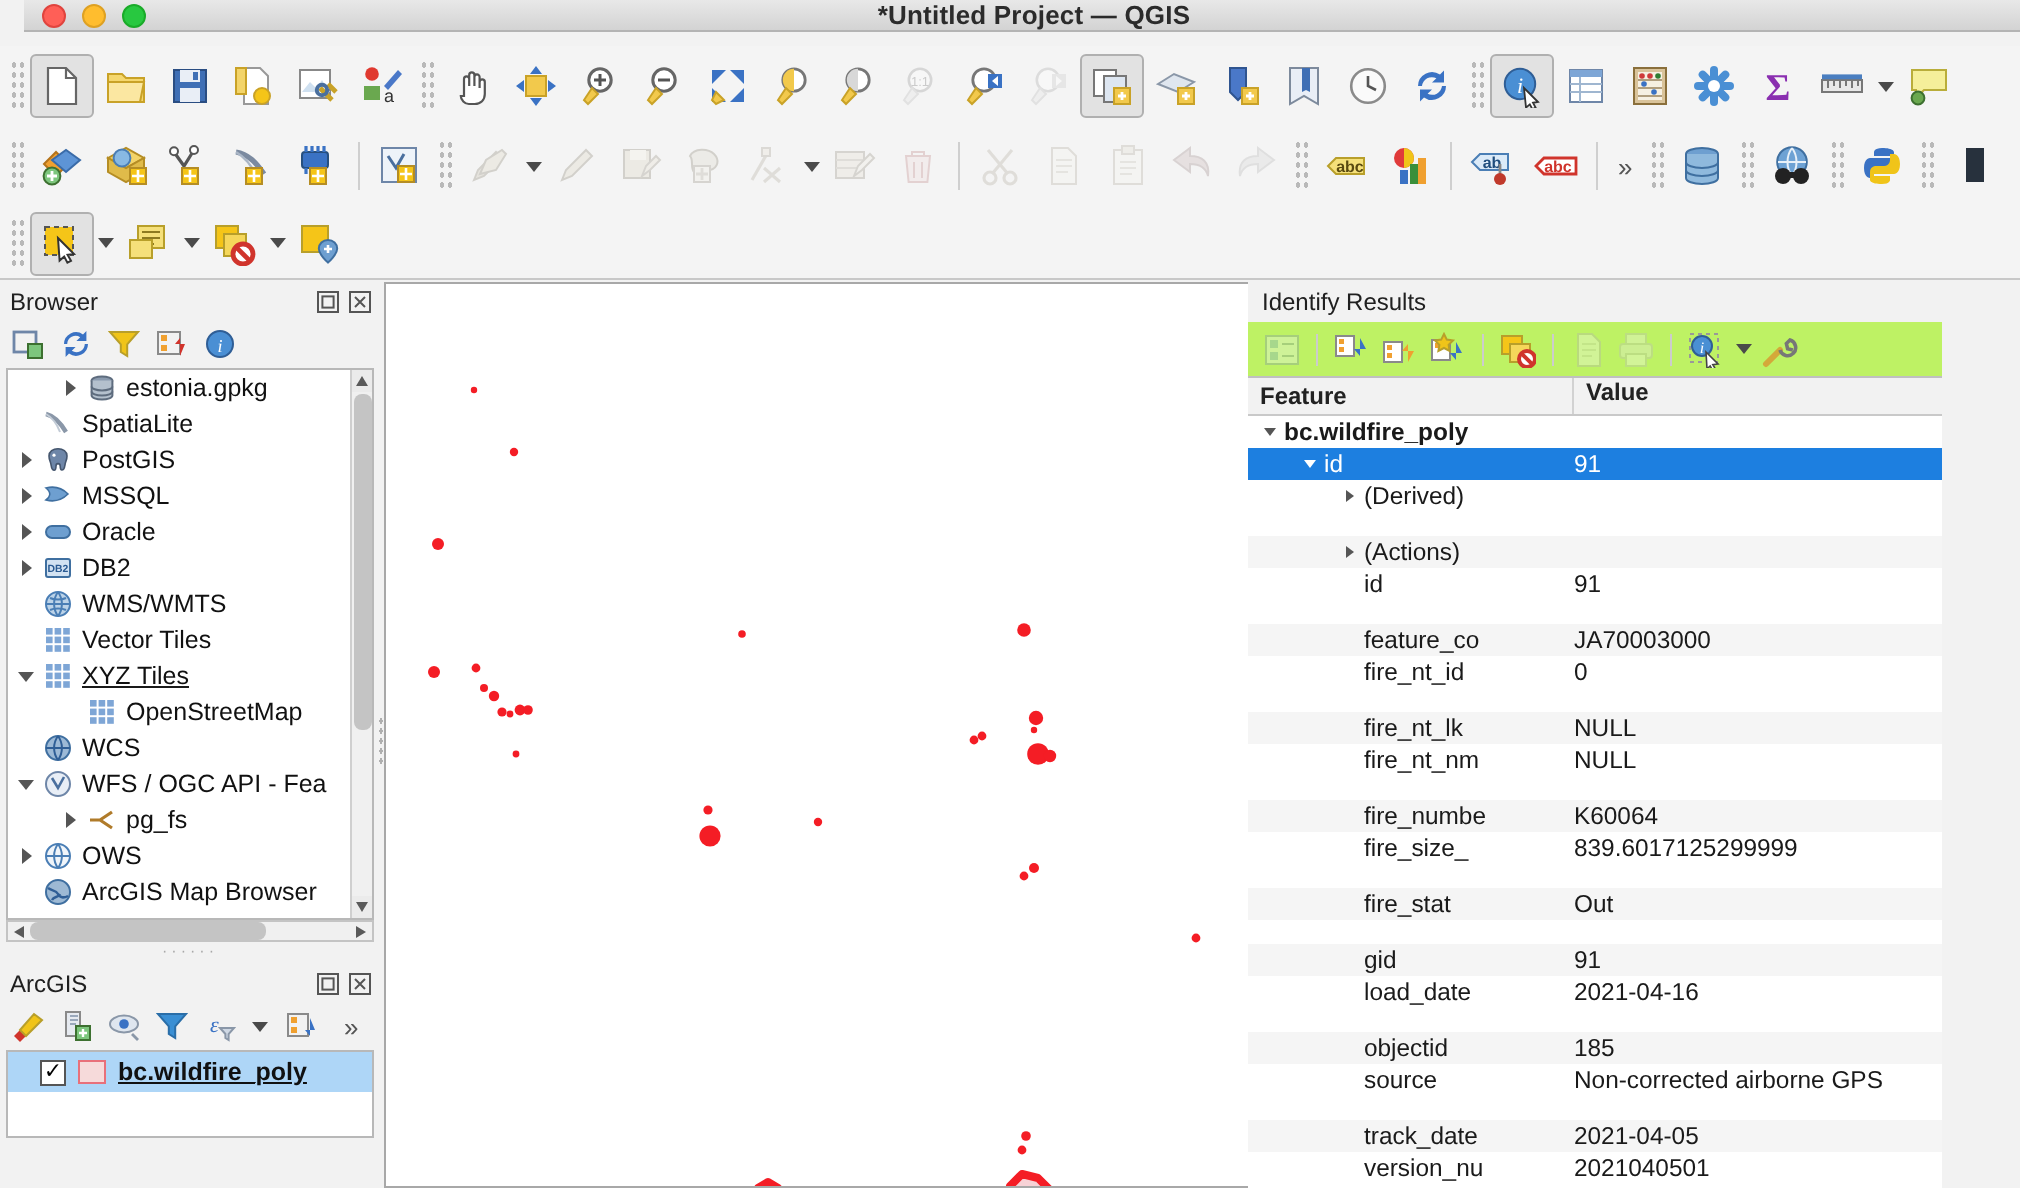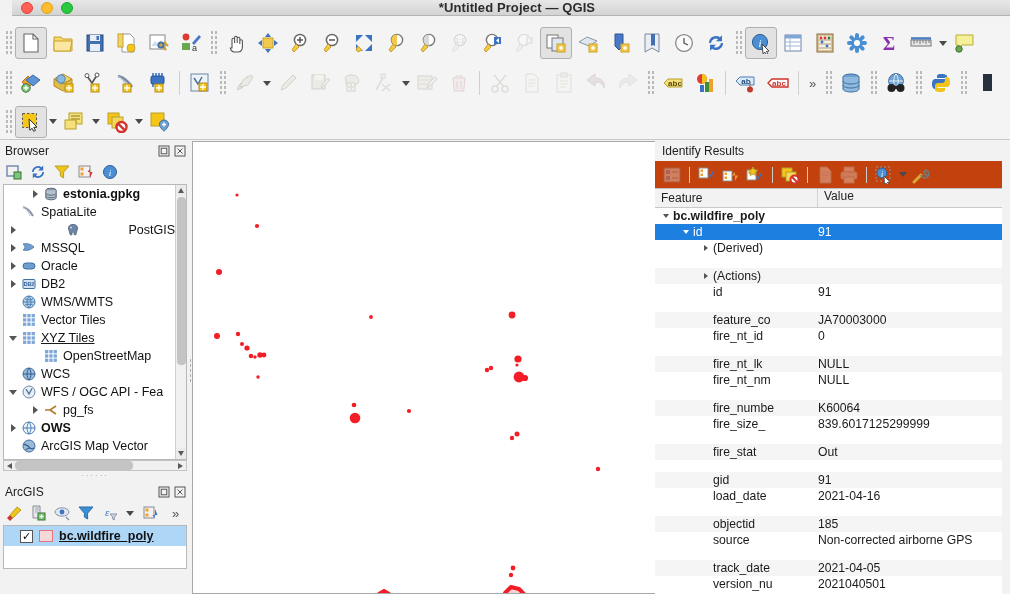--- a/index.html
+++ b/index.html
@@ -144,31 +144,31 @@
     background:#f2f2f2;
   }
   .vsplit .dots {
     position:absolute; left:0; top:48%; width:3px; height:26px;
     background-image: radial-gradient(#b0b0b0 38%, transparent 40%);
     background-size: 3px 5px;
   }
 
   
   #identify-panel {
-    position:absolute; left:655px; top:141px; width:347px; height:453px;
-    background:#c2410c; display:flex; flex-direction:column;
+    position:absolute; left:624px; top:141px; width:347px; height:453px;
+    background:#bef264; display:flex; flex-direction:column;
   }
   #identify-panel .panel-title { padding-left:7px; height:20px; }
   .id-toolbar { height:27px; display:flex; align-items:center; padding-left:6px; gap:2px;}
   .ibtn { width:22px;height:22px;display:flex;align-items:center;justify-content:center; flex:0 0 auto;}
   .ibtn.dis { opacity:.35; }
   .isep { width:1px;height:16px;background:#cccccc;margin:0 4px; flex:0 0 auto;}
 
   .id-table { flex:1; background:#fff; border-top:1px solid #c0c0c0; overflow:hidden; }
-  .id-head { display:flex; height:19px; background:#f2f2f2; border-bottom:1px solid #c9c9c9; }
+  .id-head { display:flex; height:19px; background:#f2f2f2; border-bottom:1px solid #c9c9c9;font-weight:bold; }
   .id-head .c1 { width:163px; padding-left:6px; display:flex;align-items:center; border-right:1px solid #d2d2d2;}
   .id-head .c2 { flex:1; padding-left:6px; display:flex;}
   .id-head span { font-size:12px; color:#222; }
   .id-row { display:flex; height:16px; align-items:center; }
   .id-row.alt { background:#f5f5f5;margin-top:12px; }
   .id-row.sel { background:#1d7fe0; }
   .id-row.sel .k, .id-row.sel .v { color:#fff; }
   .id-row .ind { flex:0 0 auto; }
   .id-row .tw { width:14px; display:flex;align-items:center;justify-content:center; flex:0 0 auto;}
   .id-row .tw i.r { width:0;height:0;border-top:3.5px solid transparent;border-bottom:3.5px solid transparent;border-left:4.5px solid #555;}
@@ -716,21 +716,21 @@
       </div>
       <div class="ptool">
         <svg width="16" height="16" viewBox="0 0 16 16">
             <circle cx="8" cy="8" r="6.5" fill="#4a8fd4" stroke="#2f5e96"></circle>
             <text x="8" y="12" font-size="9" text-anchor="middle" fill="#fff" font-family="serif" font-style="italic">i</text>
           </svg>
       </div>
     </div>
     <div class="tree">
       <div class="tree-inner" id="browser-items">
-          <div class="trow2" style="padding-left: 24px; font-weight: bold;">
+          <div class="trow2" style="padding-left: 24px;">
             <div class="arw">
               <i class="r"></i>
             </div>
             <div class="ic">
               <svg width="14" height="14" viewBox="0 0 14 14">
                 <ellipse cx="7" cy="3.2" rx="5.2" ry="2" fill="#8a9aae" stroke="#5e6c7e"></ellipse>
                 <path d="M1.8 3.2v7.6c0 1.1 2.3 2 5.2 2s5.2-.9 5.2-2V3.2" fill="#b4c0cd" stroke="#5e6c7e"></path>
                 <path d="M1.8 6.2c0 1.1 2.3 2 5.2 2s5.2-.9 5.2-2M1.8 8.8c0 1.1 2.3 2 5.2 2s5.2-.9 5.2-2" fill="none" stroke="#5e6c7e"></path>
               </svg>
             </div>
@@ -739,21 +739,21 @@
           <div class="trow2" style="padding-left: 2px;">
             <div class="arw"></div>
             <div class="ic">
               <svg width="14" height="14" viewBox="0 0 14 14">
                 <path d="M1 2c4 1 7 4 10 9" fill="none" stroke="#8a97a8" stroke-width="2.2"></path>
                 <path d="M1 2c3.5 2 5.5 5 7 9" fill="none" stroke="#c2cbd6" stroke-width="1"></path>
               </svg>
             </div>
             <span class="lbl">SpatiaLite</span>
           </div>
-          <div class="trow2" style="padding-left: 2px; justify-content: space-between;">
+          <div class="trow2" style="padding-left: 2px;">
             <div class="arw">
               <i class="r"></i>
             </div>
             <div class="ic">
               <svg width="14" height="14" viewBox="0 0 14 14">
                 <path d="M2.5 5c0-2.3 2-3.6 4.5-3.6S11.5 2.7 11.5 5c0 2-.8 2.8-1 4.4-.2 1.3-.6 2.6-1.6 2.6-.8 0-.8-1-.8-2 0-.8-.6-1.2-1.1-1.2s-1 .4-1 1.2c0 1.1 0 2.1-.9 2.1-1 0-1.4-1.4-1.6-2.8C3.3 7.7 2.5 7 2.5 5z" fill="#6e86a8" stroke="#45566e" stroke-width=".8"></path>
                 <circle cx="5" cy="4.6" r=".8" fill="#fff"></circle>
               </svg>
             </div>
             <span class="lbl">PostGIS</span>
@@ -888,42 +888,42 @@
             <div class="arw">
               <i class="r"></i>
             </div>
             <div class="ic">
               <svg width="14" height="14" viewBox="0 0 14 14">
                 <path d="M1 7h5l6-4M6 7l6 4" fill="none" stroke="#b07b2a" stroke-width="1.6"></path>
               </svg>
             </div>
             <span class="lbl">pg_fs</span>
           </div>
-          <div class="trow2" style="padding-left: 2px; font-weight: bold;">
+          <div class="trow2" style="padding-left: 2px;">
             <div class="arw">
               <i class="r"></i>
             </div>
             <div class="ic">
               <svg width="14" height="14" viewBox="0 0 14 14">
                 <circle cx="7" cy="7" r="6" fill="#f0f5fa" stroke="#4a7eb5"></circle>
                 <path d="M1 7h12M7 1c2.6 3.5 2.6 8.5 0 12M7 1C4.4 4.5 4.4 9.5 7 13" fill="none" stroke="#4a7eb5"></path>
               </svg>
             </div>
             <span class="lbl">OWS</span>
           </div>
           <div class="trow2" style="padding-left: 2px;">
             <div class="arw"></div>
             <div class="ic">
               <svg width="14" height="14" viewBox="0 0 14 14">
                 <circle cx="7" cy="7" r="6" fill="#9db9d4" stroke="#3f6fa0"></circle>
                 <path d="M2 5c2 1.5 4 1 5 3s3 2 5 1" fill="none" stroke="#2f5e96" stroke-width="1.2"></path>
                 <path d="M4 11c1-2 3-1 4-3" fill="none" stroke="#2f5e96" stroke-width="1.2"></path>
               </svg>
             </div>
-            <span class="lbl">ArcGIS Map Vector</span>
+            <span class="lbl">ArcGIS Map Browser</span>
           </div>
         </div>
       <div class="vscroll">
         <div class="sc-arrow">
             <i class="u"></i>
           </div>
         <div class="sc-thumb" style="height:168px"></div>
         <div style="flex:1"></div>
         <div class="sc-arrow">
             <i class="dn"></i>

